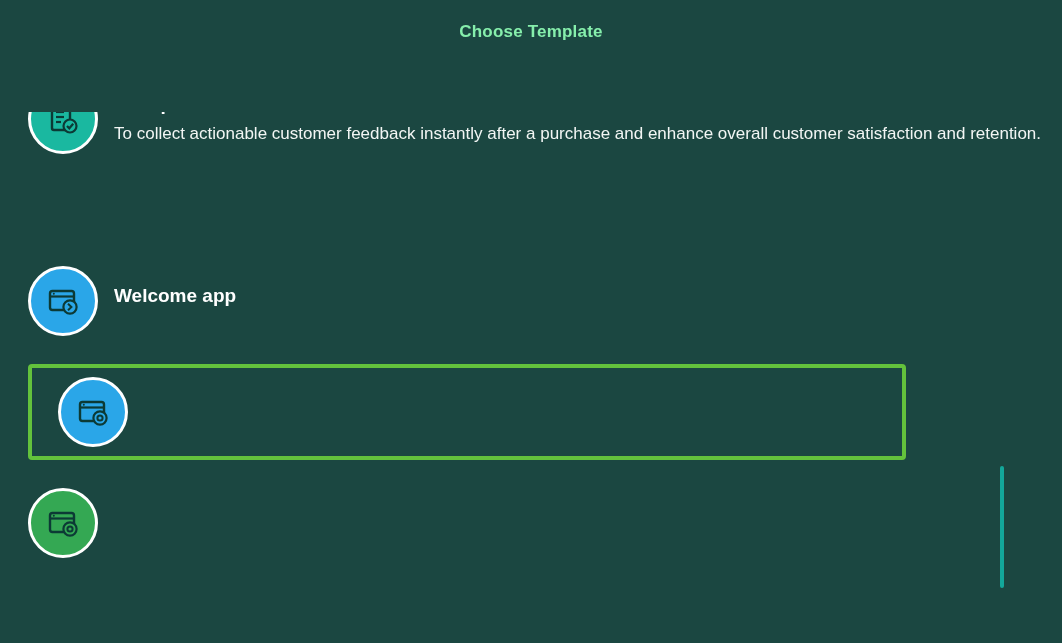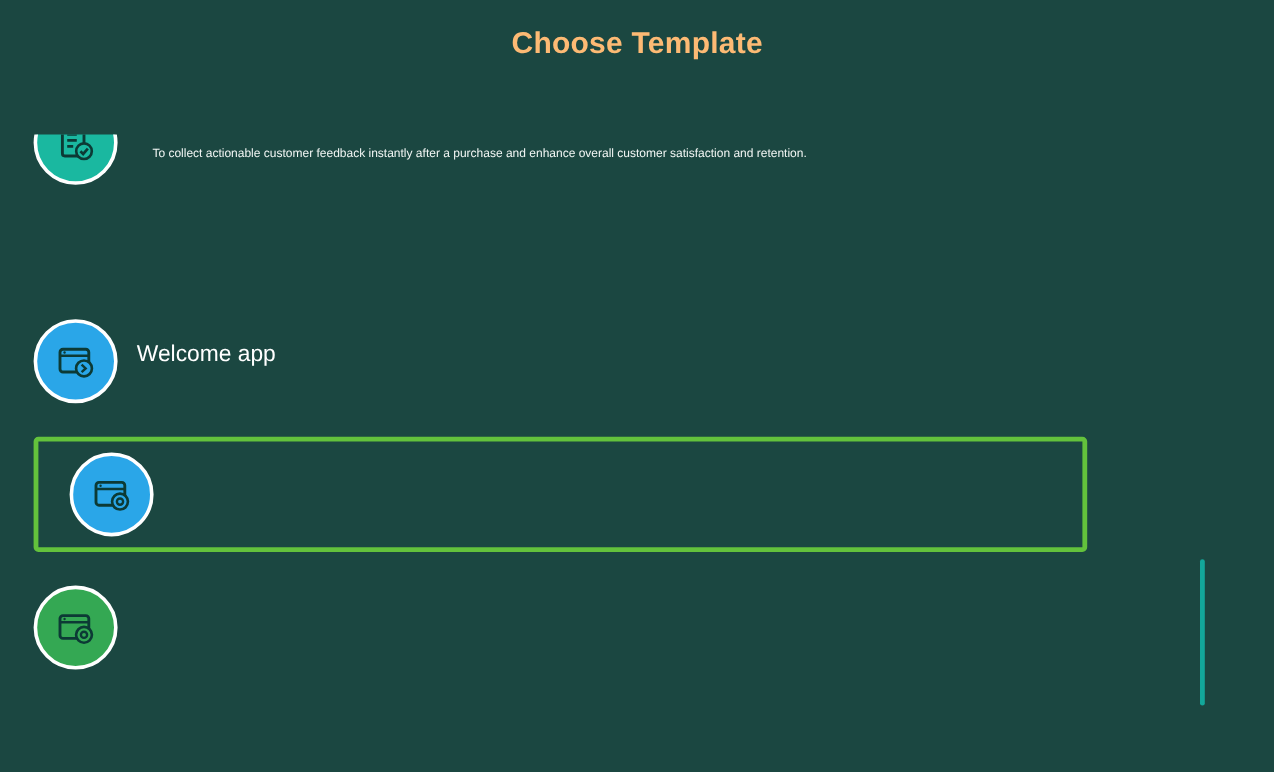--- a/index.html
+++ b/index.html
@@ -9,22 +9,22 @@
   }
   body {
     width: 1062px;
     height: 643px;
     overflow: hidden;
     font-family: "Liberation Sans", sans-serif;
     position: relative;
   }
   .page-title {
     text-align: center;
-    color: #fdba74;
-    font-size: 25px;
+    color: #86efac;
+    font-size: 17px;
     font-weight: bold;
     letter-spacing: 0.2px;
     padding-top: 22px;
     margin: 0;
   }
   .list {
     position: absolute;
     top: 112px;
     left: 0;
     width: 1062px;
@@ -62,28 +62,28 @@
   .icon-green { background: #34a853; }
   .icon-wrap svg { display: block; }
   .texts {
     margin-left: 16px;
     flex: 1 1 auto;
     min-width: 0;
   }
   .row-title {
     color: #ffffff;
     font-size: 19px;
-    font-weight: normal;
+    font-weight: bold;
     margin: 0 0 9px 0;
     line-height: 1.1;
   }
   .row-desc {
     color: #f2f6f4;
-    font-size: 10px;
-    margin: 13px;
+    font-size: 17px;
+    margin: 0;
     line-height: 1.2;
   }
   .row-clipped {
     position: absolute;
     top: -28px;
     left: 0;
     right: 0;
     display: flex;
     align-items: center;
   }

